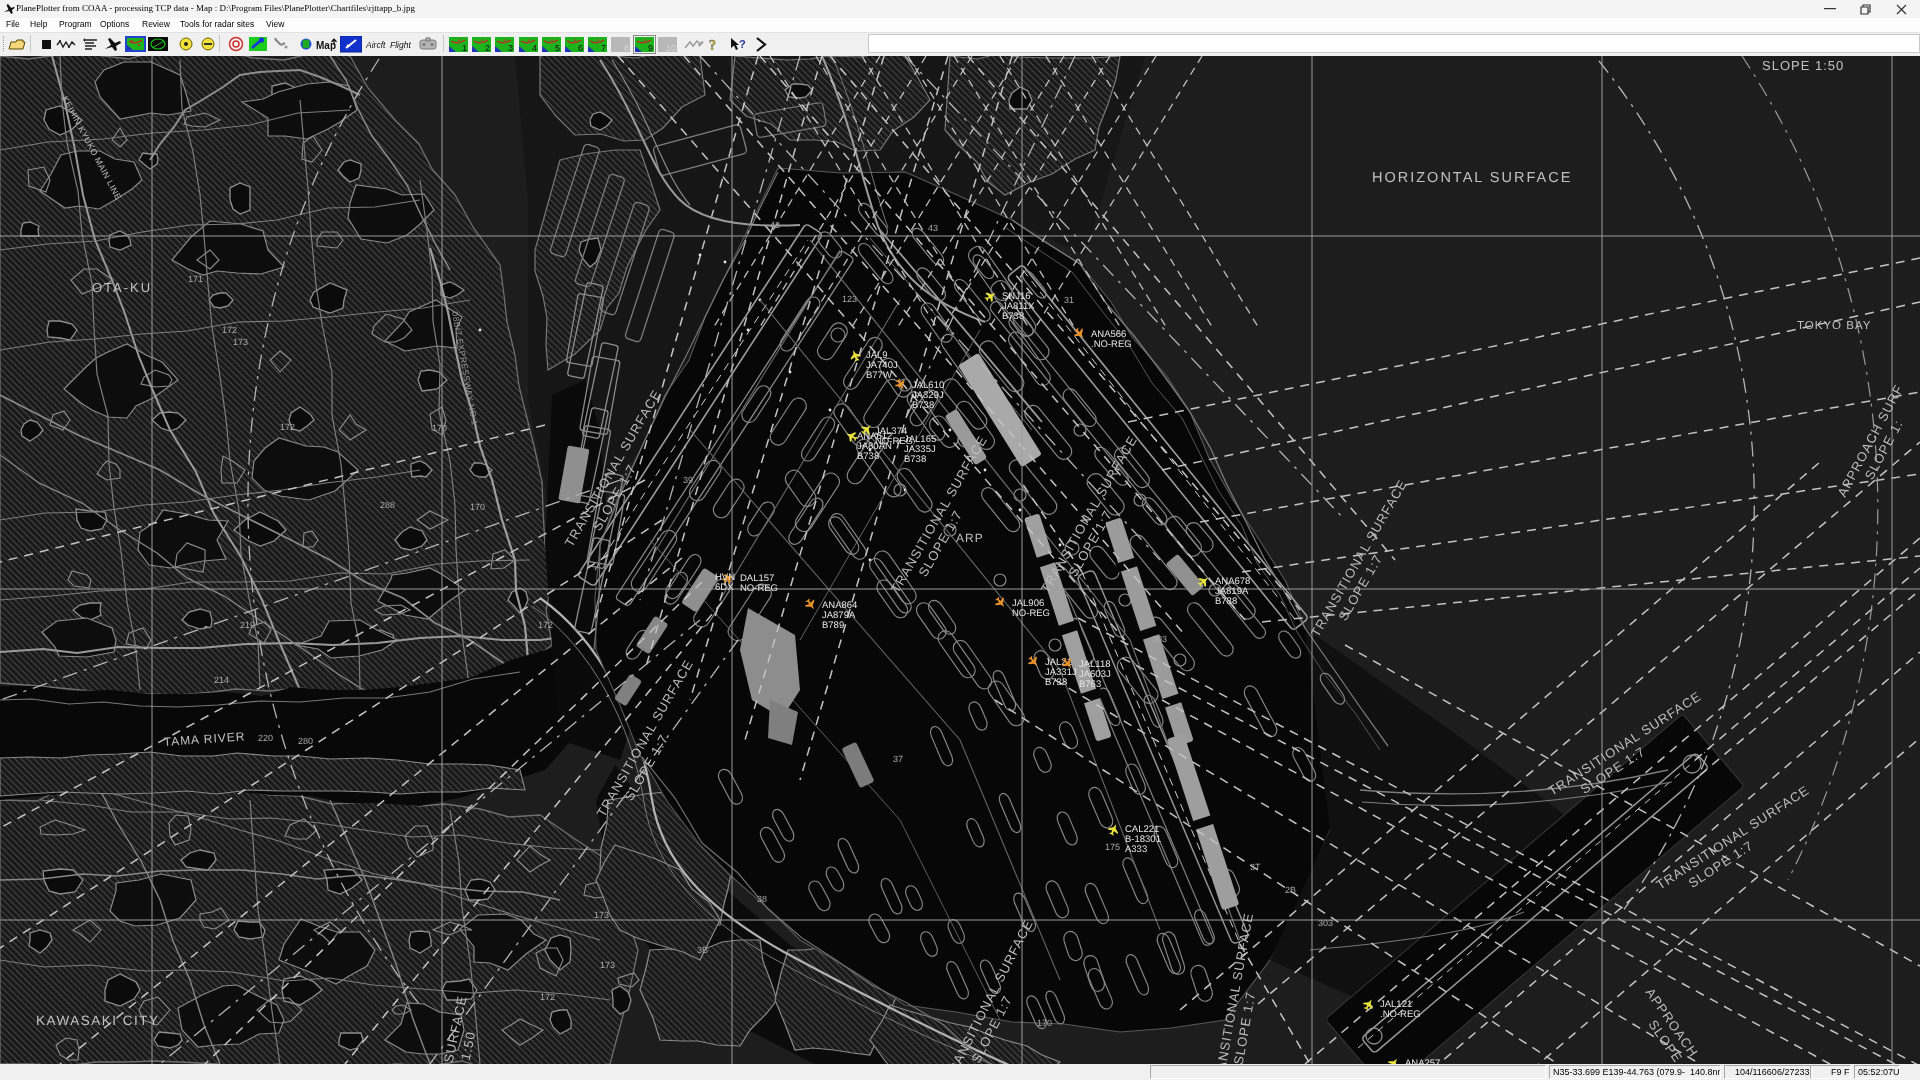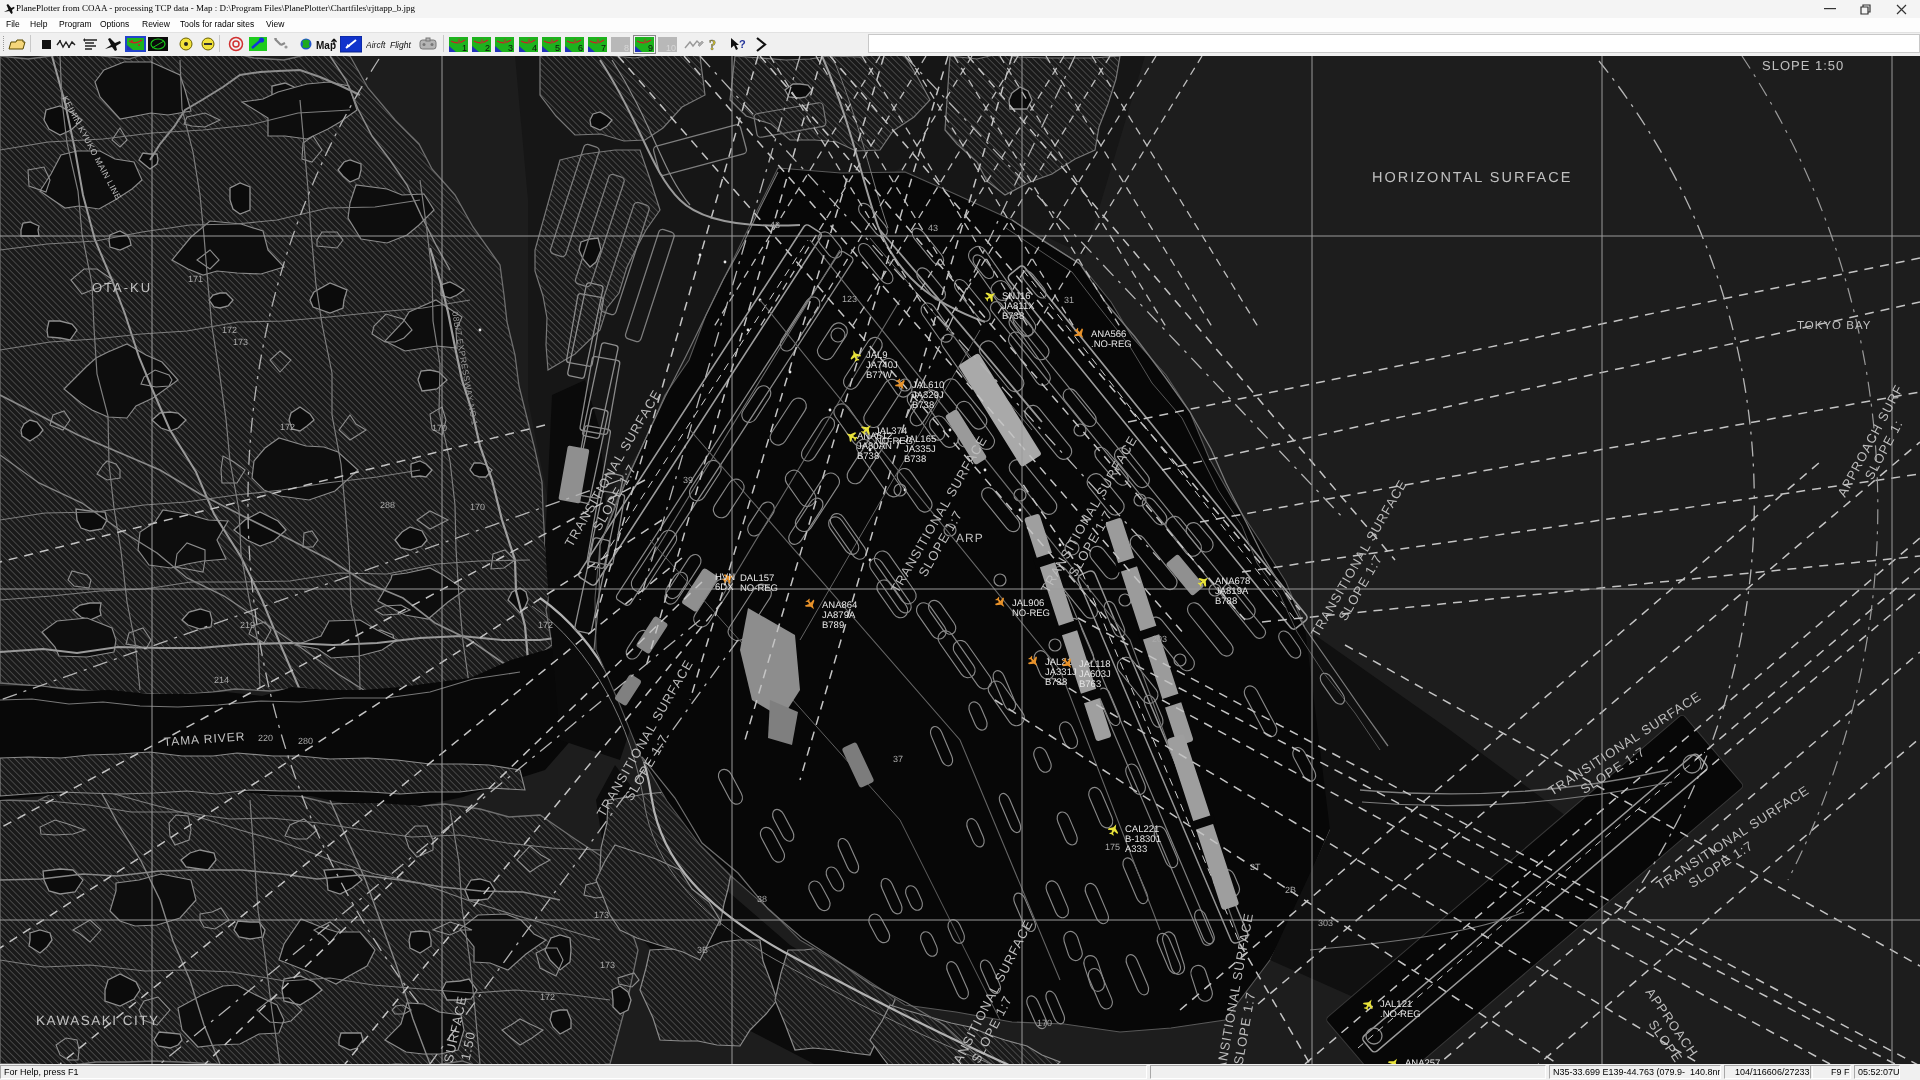--- a/index.html
+++ b/index.html
@@ -794,18 +794,17 @@
     <text x="2" y="14" font-size="14" font-weight="bold" fill="#d8c820" stroke="#555" stroke-width="0.5" font-family="Liberation Serif,serif">?</text>
   </svg>
 <svg style="position:absolute;left:728px;top:36px" width="22" height="17" viewBox="0 0 22 17">
     <path d="M3,2 L3,12 L6,9.5 L8,14 L10,13 L8,9 L11,9 Z" fill="#111"></path>
     <text x="11" y="12" font-size="11" font-weight="bold" fill="#223399" font-family="Liberation Sans,sans-serif">?</text>
   </svg>
 <svg style="position:absolute;left:753px;top:36px" width="22" height="17" viewBox="0 0 22 17">
     <path d="M4,2 L12,8.5 L4,15" fill="none" stroke="#111" stroke-width="2.2"></path>
   </svg>
 <div id="statusbar">
-    <div style="position:absolute;left:0px;top:1px;width:1147px;height:14px;border:1px solid;border-color:#a8a8a8 #fff #fff #a8a8a8;font-size:9px;line-height:13px;padding-left:3px;color:#000;overflow:hidden;white-space:nowrap">For Help, press F1</div>
     <div style="position:absolute;left:1150px;top:1px;width:396px;height:14px;border:1px solid;border-color:#a8a8a8 #fff #fff #a8a8a8;font-size:9px;line-height:13px;padding-left:3px;color:#000;overflow:hidden;white-space:nowrap"></div>
     <div style="position:absolute;left:1549px;top:1px;width:172px;height:14px;border:1px solid;border-color:#a8a8a8 #fff #fff #a8a8a8;font-size:9px;line-height:13px;padding-left:3px;color:#000;overflow:hidden;white-space:nowrap">N35-33.699 E139-44.763 (079.9-&nbsp; 140.8nm)</div>
     <div style="position:absolute;left:1724px;top:1px;width:89px;height:14px;border:1px solid;border-color:#a8a8a8 #fff #fff #a8a8a8;font-size:9px;line-height:13px;padding-left:10px;color:#000;overflow:hidden;white-space:nowrap">104/116606/27233</div>
     <div style="position:absolute;left:1810px;top:1px;width:41px;height:14px;border:1px solid;border-color:#a8a8a8 #fff #fff #a8a8a8;font-size:9px;line-height:13px;padding-left:20px;color:#000;overflow:hidden;white-space:nowrap">F9 F12</div>
     <div style="position:absolute;left:1854px;top:1px;width:46px;height:14px;border:1px solid;border-color:#a8a8a8 #fff #fff #a8a8a8;font-size:9px;line-height:13px;padding-left:3px;color:#000;overflow:hidden;white-space:nowrap">05:52:07UTC</div>
   </div>
 </body></html>

